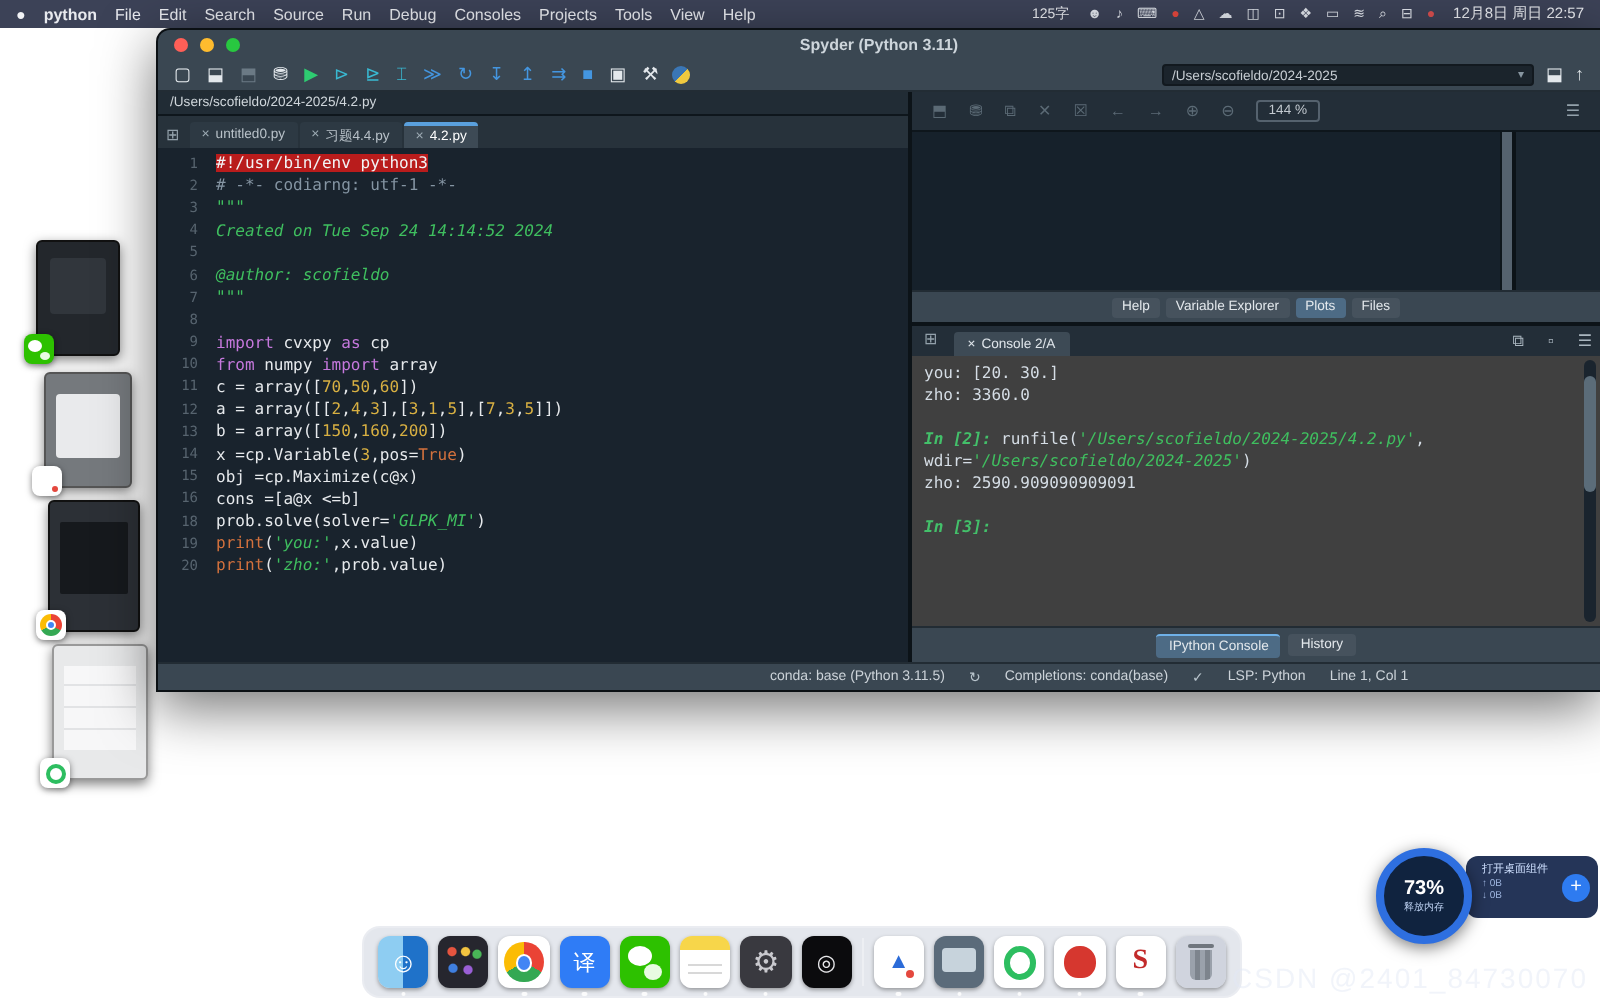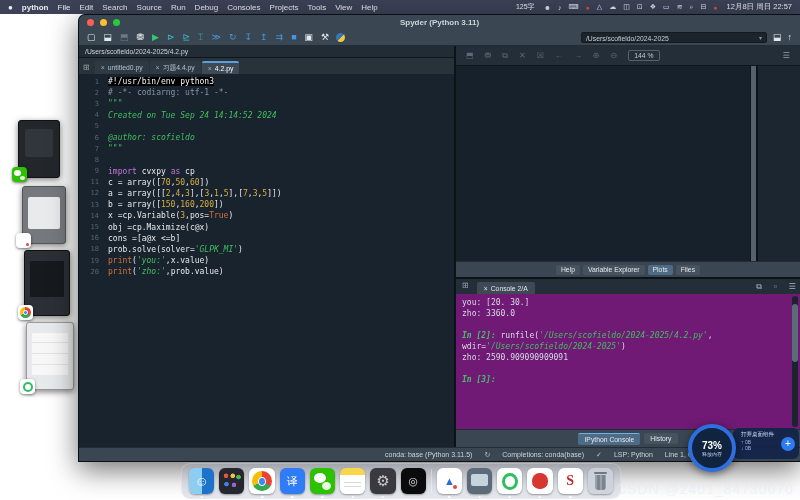--- a/index.html
+++ b/index.html
@@ -30,21 +30,21 @@
   .t2 { top:186px; left:22px; width:44px; height:58px; background:#75797d; border:1px solid #555; }
   .t2 .inner { position:absolute; inset:10px 5px 14px 5px; background:#e9eaec; border-radius:2px; }
   .t3 { top:250px; left:24px; width:46px; height:66px; background:#2c3036; border:1px solid #111; }
   .t3 .inner { position:absolute; inset:10px 5px 18px 5px; background:#16191d; border-radius:1px; }
   .t4 { top:322px; left:26px; width:48px; height:68px; background:#e8e9ea; border:1px solid #999; }
   .t4 .inner { position:absolute; inset:10px 5px 14px 5px;
     background:repeating-linear-gradient(0deg,#f7f7f8 0 10px,#e2e3e5 10px 11px),
                repeating-linear-gradient(90deg,rgba(0,0,0,0.04) 0 12px, transparent 12px 14px); }
   
   
-  .window { position:absolute; top:14px; left:78px; width:722px; height:448px; border-radius:7px 0 0 0;
+  .window { position:absolute; top:14px; left:78px; width:722px; height:332px; border-radius:7px 0 0 0;
     background:#19232d; box-shadow:0 8px 28px rgba(0,0,0,0.55); display:flex; flex-direction:column; overflow:hidden;
     border:1px solid #0b1014; border-right:none; }
   .titlebar { height:14px; background:#3a4752; display:flex; align-items:center; position:relative; flex:0 0 auto; }
   .tl { width:7px; height:7px; border-radius:50%; margin-left:6px; }
   .tl.r { background:#ff5f57; margin-left:8px; } .tl.y { background:#febc2e; } .tl.g { background:#28c840; }
   .win-title { position:absolute; left:0; right:0; text-align:center; font-size:8px; font-weight:bold; color:#cdd5db; }
   .toolbar { height:17px; background:#3a4752; border-bottom:1px solid #222c34; display:flex; align-items:center;
     gap:7px; padding:0 8px; flex:0 0 auto; }
   .tool-btn { font-size:9px; line-height:1; color:#e3e8ec; cursor:default; }
   .tool-btn.dim { color:#6b7a85; }
@@ -64,21 +64,21 @@
   .tabbar { height:16px; background:#27323b; display:flex; align-items:flex-end; gap:1px; padding:0 2px; }
   .pane-icon { font-size:8px; color:#93a1ab; margin:0 4px 2px 2px; }
   .tab { height:13px; display:flex; align-items:center; gap:3px; padding:0 6px; font-size:6.8px; color:#b9c2c9;
     background:#2d3943; border-radius:2px 2px 0 0; }
   .tab .close { font-size:7px; color:#9fadb6; }
   .tab.active { background:#3d4a55; color:#fff; border-top:2px solid #5aa0dd; }
   .code-area { flex:1; background:#19232d; padding-top:2px; overflow:hidden; font-family:"DejaVu Sans Mono", monospace; }
   .code-line { display:flex; height:11.2px; align-items:center; }
   .ln { width:20px; text-align:right; margin-right:9px; color:#57646f; font-size:7px; flex:0 0 auto; }
   .code-text { font-size:8px; color:#e6e9ec; white-space:pre; }
-  .tk-shebang { background:#000000; color:#f2f4f6; }
+  .tk-shebang { background:#b91c1c; color:#f2f4f6; }
   .tk-comment { color:#8595a3; }
   .tk-str { color:#3fbf5f; font-style:italic; }
   .tk-kw { color:#c678dd; }
   .tk-num { color:#d8b042; }
   .tk-word { color:#d3713d; }
   .tk-builtin { color:#d3713d; }
   .tk-prompt { color:#43c06a; font-weight:bold;font-style:italic; }
   
   .right-pane { flex:1; display:flex; flex-direction:column; min-width:0; }
   .plots-toolbar { height:20px; background:#232e38; display:flex; align-items:center; gap:11px; padding:0 10px;
@@ -93,21 +93,21 @@
   .plots-tabs { height:16px; background:#3a4752; display:flex; align-items:center; justify-content:center; gap:3px;
     border-top:1px solid #222c34; }
   .ptab { font-size:6.8px; color:#e3e8ec; background:#46525d; border-radius:2px; padding:1.5px 5px; }
   .ptab.active { background:#4d6b85; }
   .console-pane { height:170px; display:flex; flex-direction:column; border-top:2px solid #0c1318; flex:0 0 auto; }
   .console-tabbar { height:15px; background:#232e38; display:flex; align-items:center; padding:0 4px; gap:4px; }
   .console-tab { height:12px; display:flex; align-items:center; gap:3px; background:#3d4a55; border-radius:2px 2px 0 0;
     padding:0 7px; font-size:6.8px; color:#dfe5ea; margin-top:3px; }
   .console-icons { margin-left:auto; display:flex; gap:12px; }
   .console-icons .tool-btn { font-size:8px; color:#aab6bf; }
-  .console-body { flex:1; background:#701a75; font-family:"DejaVu Sans Mono", monospace; padding:4px 11px 0 6px;
+  .console-body { flex:1; background:#404040; font-family:"DejaVu Sans Mono", monospace; padding:4px 11px 0 6px;
     position:relative; overflow:hidden; }
   .console-line { height:11px; font-size:8px; color:#d5dde5; white-space:pre; }
   .console-scroll { position:absolute; top:2px; bottom:2px; right:2px; width:6px; background:#1a242e; border-radius:3px; }
   .console-scroll .thumb-bar { position:absolute; top:8px; width:6px; height:58px; background:#5b6c79; border-radius:3px; }
   .console-bottom { height:18px; background:#3a4752; border-top:1px solid #222c34; display:flex; align-items:center;
     justify-content:center; gap:4px; }
   .ctab { font-size:6.8px; color:#e3e8ec; background:#46525d; border-radius:2px; padding:2px 6px; }
   .ctab.active { background:#4d6b85; border-top:1px solid #6fb1e8; }
   
   .statusbar { height:14px; background:#3a4752; border-top:1px solid #222c34; display:flex; align-items:center;
@@ -332,20 +332,24 @@
             </div>
             <div class="code-line">
               <span class="ln">8</span>
               <span class="code-text"></span>
             </div>
             <div class="code-line">
               <span class="ln">9</span>
               <span class="code-text"><span class="tk-kw">import</span><span> cvxpy </span><span class="tk-kw">as</span><span> cp</span></span>
             </div>
             <div class="code-line">
+              <span class="ln">10</span>
+              <span class="code-text"><span class="tk-kw">from</span><span> numpy </span><span class="tk-kw">import</span><span> array</span></span>
+            </div>
+            <div class="code-line">
               <span class="ln">11</span>
               <span class="code-text"><span>c = array([</span><span class="tk-num">70</span><span>,</span><span class="tk-num">50</span><span>,</span><span class="tk-num">60</span><span>])</span></span>
             </div>
             <div class="code-line">
               <span class="ln">12</span>
               <span class="code-text"><span>a = array([[</span><span class="tk-num">2</span><span>,</span><span class="tk-num">4</span><span>,</span><span class="tk-num">3</span><span>],[</span><span class="tk-num">3</span><span>,</span><span class="tk-num">1</span><span>,</span><span class="tk-num">5</span><span>],[</span><span class="tk-num">7</span><span>,</span><span class="tk-num">3</span><span>,</span><span class="tk-num">5</span><span>]])</span></span>
             </div>
             <div class="code-line">
               <span class="ln">13</span>
               <span class="code-text"><span>b = array([</span><span class="tk-num">150</span><span>,</span><span class="tk-num">160</span><span>,</span><span class="tk-num">200</span><span>])</span></span>

